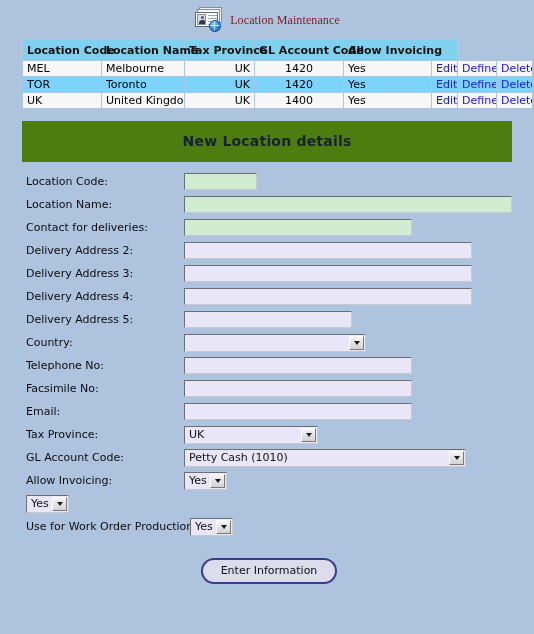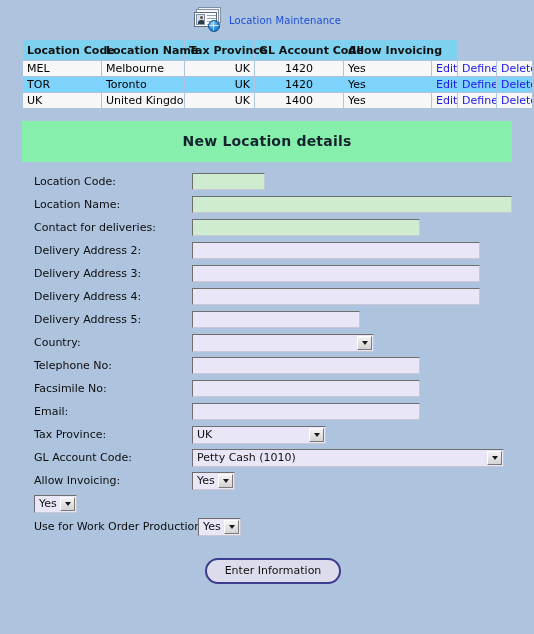--- a/index.html
+++ b/index.html
@@ -108,23 +108,24 @@
     background: rgba(255,255,255,0.75);
   }
   .title-icon .globe::after {
     content: "";
     position: absolute;
     left: 4px; top: -1px;
     width: 1px; height: 12px;
     background: rgba(255,255,255,0.6);
   }
   .page-title {
-    font-size: 10px;
-    color: #1d4ed8;
+    font-size: 12px;
+    color: #7f1d1d;
     letter-spacing: 0.1px;
+    font-family: Liberation Serif, serif;
   }
 
   
   .table-wrap {
     padding: 0 22px;
     margin-top: 4px;
   }
   table.listing {
     border-collapse: separate;
     border-spacing: 1px;
@@ -166,32 +167,32 @@
   }
   td.act a {
     color: #1f17e8;
     text-decoration: none;
     font-size: 11px;
   }
 
   
   .section-banner {
     margin: 12px 22px 0 22px;
-    background: #86efac;
+    background: #4d7c0f;
     text-align: center;
     font-size: 14px;
     font-weight: bold;
     color: #15232e;
     padding: 12px 0 13px 0;
     letter-spacing: 0.2px;
   }
 
   
   .form {
-    margin: 8px 0 0 12px;
+    margin: 8px 0 0 4px;
     padding: 0 22px;
   }
   .form-row {
     display: flex;
     align-items: center;
     height: 23px;
   }
   .form-row .lbl {
     width: 158px;
     flex: 0 0 158px;
@@ -416,21 +417,21 @@
     <span class="sel" style="width:134px">
       <span>UK</span>
       <span class="arrow-box">
           <span class="tri"></span>
         </span>
     </span>
   </div>
 
   <div class="form-row">
     <span class="lbl">GL Account Code:</span>
-    <span class="sel" style="width:312px">
+    <span class="sel" style="width:282px">
       <span>Petty Cash (1010)</span>
       <span class="arrow-box">
           <span class="tri"></span>
         </span>
     </span>
   </div>
 
   <div class="form-row">
     <span class="lbl">Allow Invoicing:</span>
     <span class="sel" style="width:43px">

